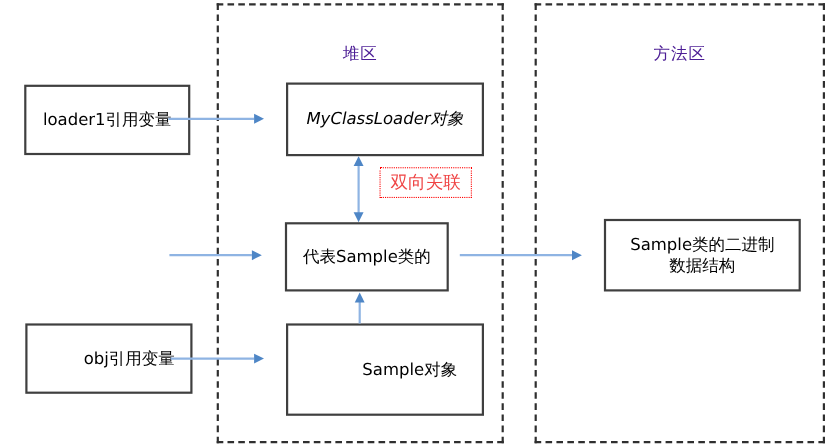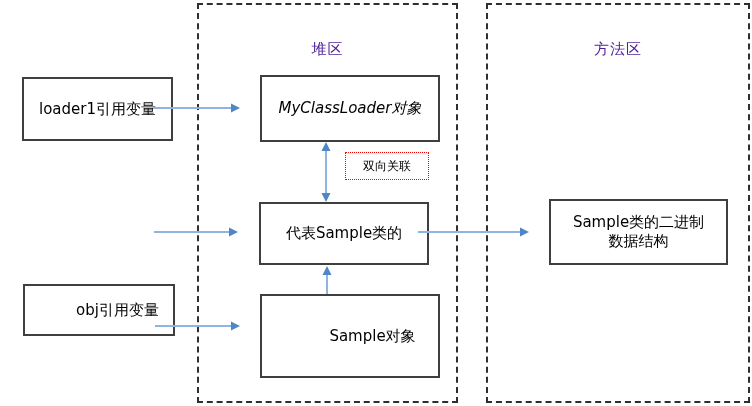--- a/index.html
+++ b/index.html
@@ -41,31 +41,31 @@
     justify-content: center;
     text-align: center;
     font-size: 15px;
     line-height: 19px;
     color: #000000;
     z-index: 2;
     margin-left: 20px;
   }
   #node-loader1   { left: 2px;   top: 77px;  width: 151px; height: 64px; }
   #node-objclass  { left: 3px;   top: 198px; width: 151px; height: 67px; }
-  #node-obj       { left: 3px;   top: 284px; width: 152px; height: 52px; padding-left: 37px; }
+  #node-obj       { left: 3px;   top: 294px; width: 152px; height: 64px; padding-left: 37px; }
   #node-mycl      { left: 240px; top: 75px;  width: 180px; height: 67px; font-style: italic; }
-  #node-classobj  { left: 239px; top: 202px; width: 170px; height: 63px; }
+  #node-classobj  { left: 239px; top: 202px; width: 149px; height: 63px; }
   #node-sampleobj { left: 240px; top: 294px; width: 180px; height: 84px; padding-left: 45px; }
   #node-binary    { left: 529px; top: 199px; width: 179px; height: 66px; text-align: center; }
   #bidir-label {
     position: absolute;
     left: 345px; top: 152px; width: 84px; height: 28px;
     border: 1px dotted #ff0000;
-    color: #000000;
-    font-size: 12px;
+    color: #ef4444;
+    font-size: 16px;
     display: flex;
     align-items: center;
     justify-content: center;
     background: #ffffff;
     z-index: 3;
   }
   #arrows-layer {
     position: absolute;
     left: 0; top: 0;
     width: 752px; height: 406px;

